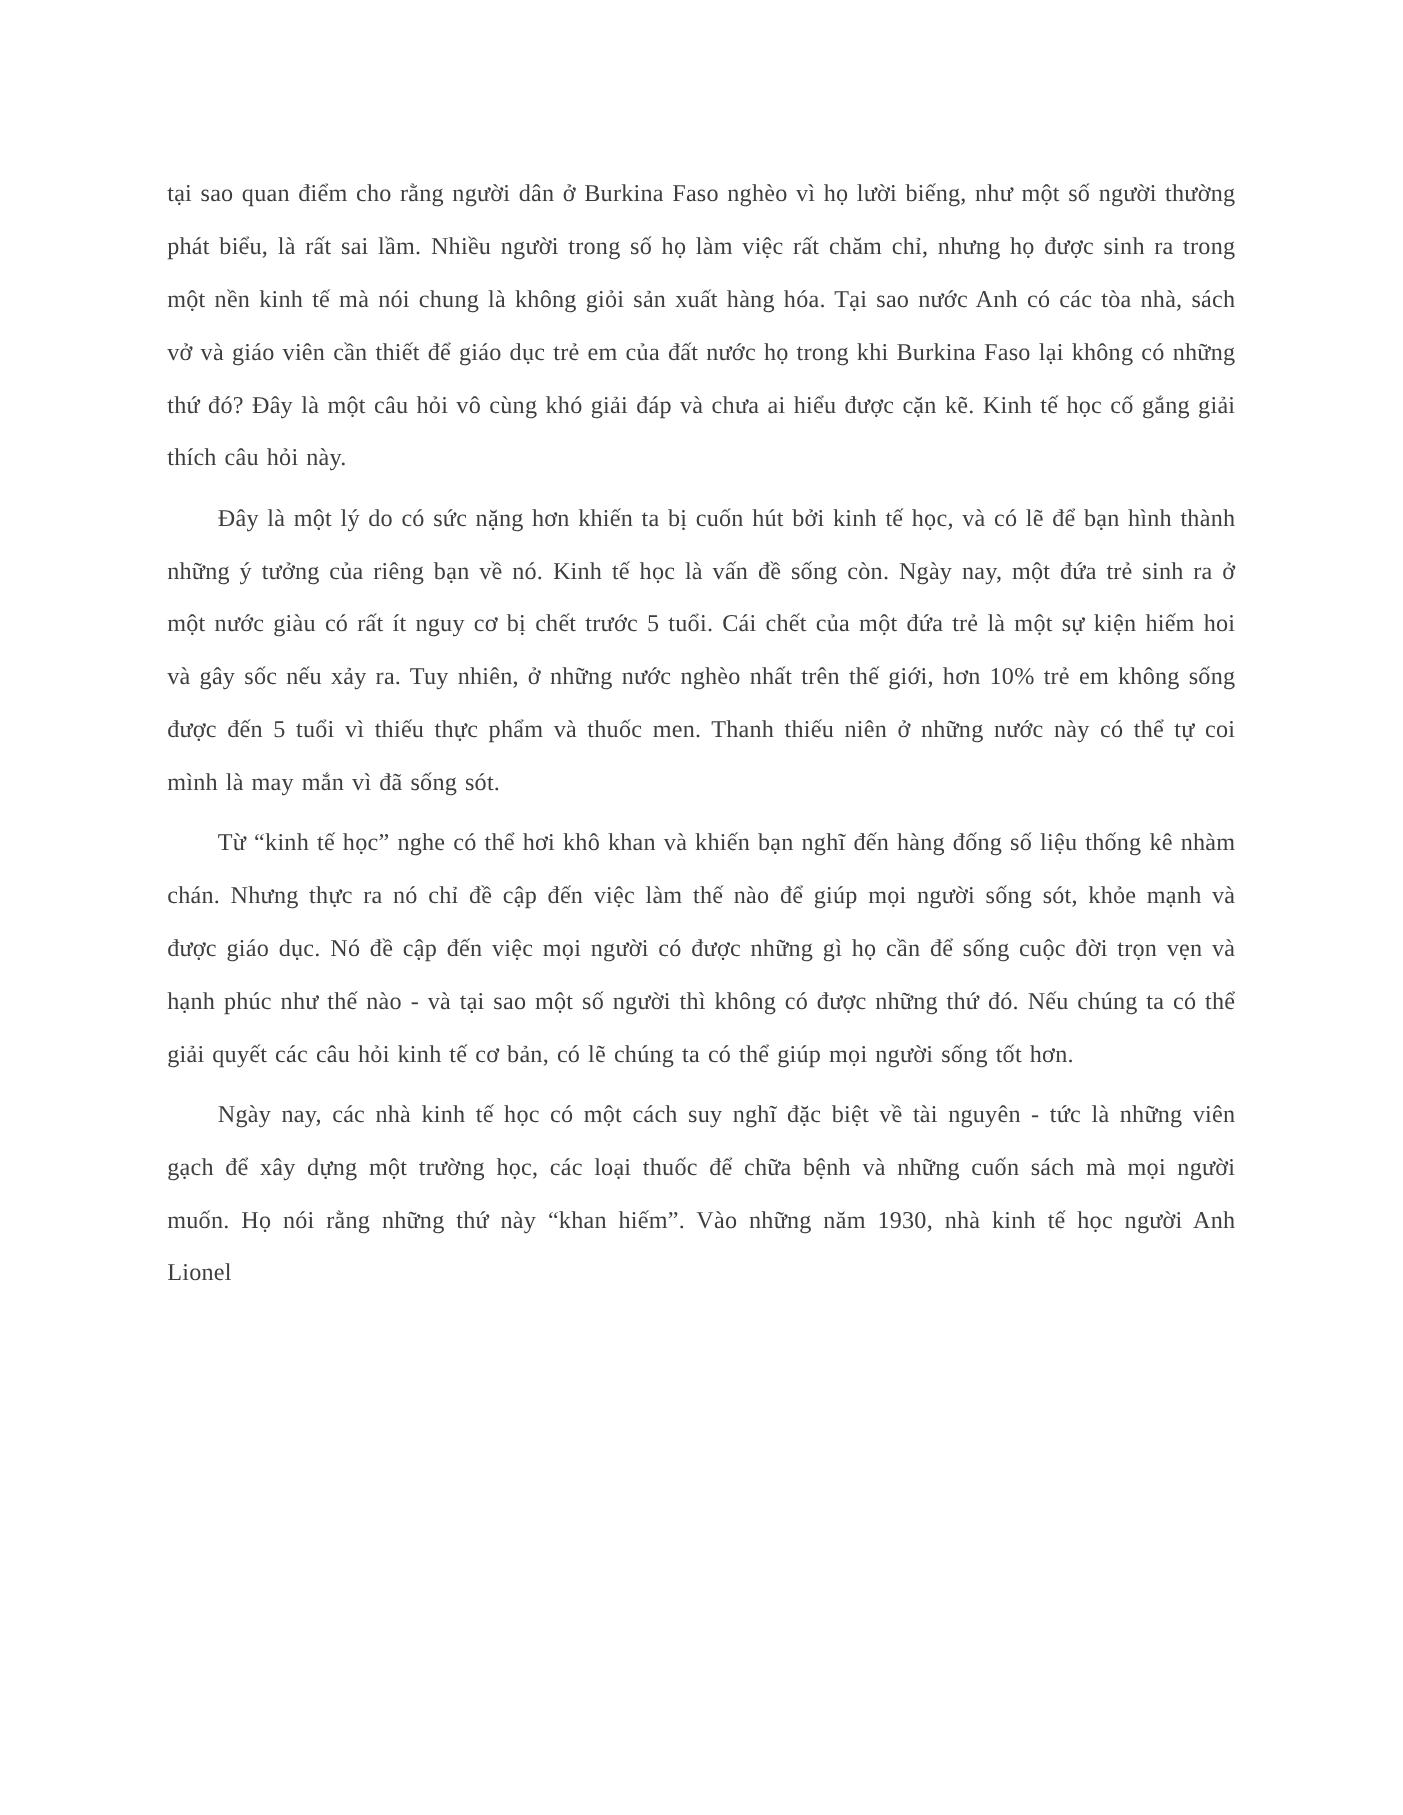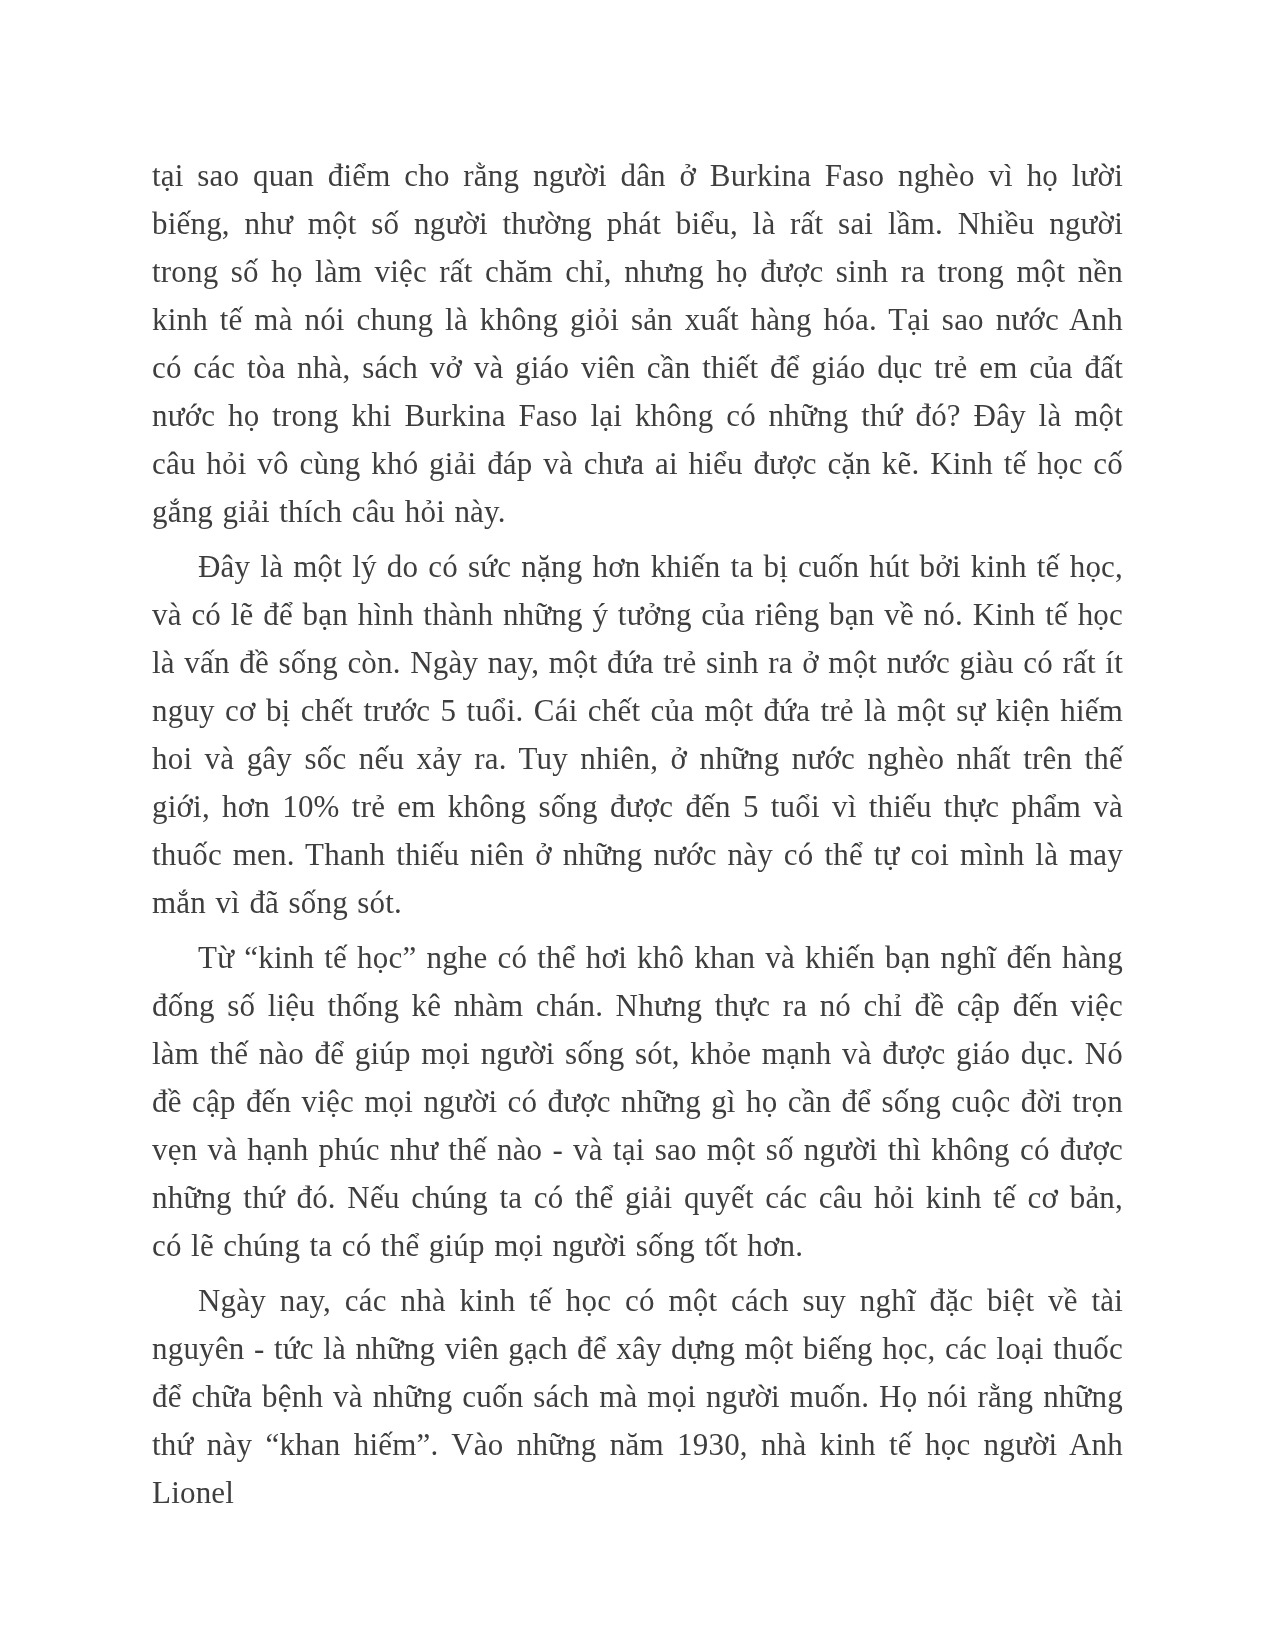--- a/index.html
+++ b/index.html
@@ -20,21 +20,21 @@
     height: 1650px;
     background: #ffffff;
     padding: 152px 152px 0 152px;
   }
 
   .content {
     width: 100%;
   }
 
   .para {
-    font-size: 31px;
+    font-size: 22px;
     line-height: 48px;
     color: #3e3e3e;
     text-align: justify;
     text-justify: inter-word;
     letter-spacing: 0.2px;
     word-spacing: 1.5px;
     margin-bottom: 7px;
   }
 
   .para.indent {
@@ -42,15 +42,15 @@
   }
 </style>
 </head>
 <body>
 
 <div class="page">
   <div class="content">
     <p class="para">tại sao quan điểm cho rằng người dân ở Burkina Faso nghèo vì họ lười biếng, như một số người thường phát biểu, là rất sai lầm. Nhiều người trong số họ làm việc rất chăm chỉ, nhưng họ được sinh ra trong một nền kinh tế mà nói chung là không giỏi sản xuất hàng hóa. Tại sao nước Anh có các tòa nhà, sách vở và giáo viên cần thiết để giáo dục trẻ em của đất nước họ trong khi Burkina Faso lại không có những thứ đó? Đây là một câu hỏi vô cùng khó giải đáp và chưa ai hiểu được cặn kẽ. Kinh tế học cố gắng giải thích câu hỏi này.</p>
     <p class="para indent">Đây là một lý do có sức nặng hơn khiến ta bị cuốn hút bởi kinh tế học, và có lẽ để bạn hình thành những ý tưởng của riêng bạn về nó. Kinh tế học là vấn đề sống còn. Ngày nay, một đứa trẻ sinh ra ở một nước giàu có rất ít nguy cơ bị chết trước 5 tuổi. Cái chết của một đứa trẻ là một sự kiện hiếm hoi và gây sốc nếu xảy ra. Tuy nhiên, ở những nước nghèo nhất trên thế giới, hơn 10% trẻ em không sống được đến 5 tuổi vì thiếu thực phẩm và thuốc men. Thanh thiếu niên ở những nước này có thể tự coi mình là may mắn vì đã sống sót.</p>
     <p class="para indent">Từ “kinh tế học” nghe có thể hơi khô khan và khiến bạn nghĩ đến hàng đống số liệu thống kê nhàm chán. Nhưng thực ra nó chỉ đề cập đến việc làm thế nào để giúp mọi người sống sót, khỏe mạnh và được giáo dục. Nó đề cập đến việc mọi người có được những gì họ cần để sống cuộc đời trọn vẹn và hạnh phúc như thế nào - và tại sao một số người thì không có được những thứ đó. Nếu chúng ta có thể giải quyết các câu hỏi kinh tế cơ bản, có lẽ chúng ta có thể giúp mọi người sống tốt hơn.</p>
-    <p class="para indent">Ngày nay, các nhà kinh tế học có một cách suy nghĩ đặc biệt về tài nguyên - tức là những viên gạch để xây dựng một biếng học, các loại thuốc để chữa bệnh và những cuốn sách mà mọi người muốn. Họ nói rằng những thứ này “khan hiếm”. Vào những năm 1930, nhà kinh tế học người Anh Lionel</p>
+    <p class="para indent">Ngày nay, các nhà kinh tế học có một cách suy nghĩ đặc biệt về tài nguyên - tức là những viên gạch để xây dựng một trường học, các loại thuốc để chữa bệnh và những cuốn sách mà mọi người muốn. Họ nói rằng những thứ này “khan hiếm”. Vào những năm 1930, nhà kinh tế học người Anh Lionel</p>
   </div>
 </div>
 
 </body></html>

